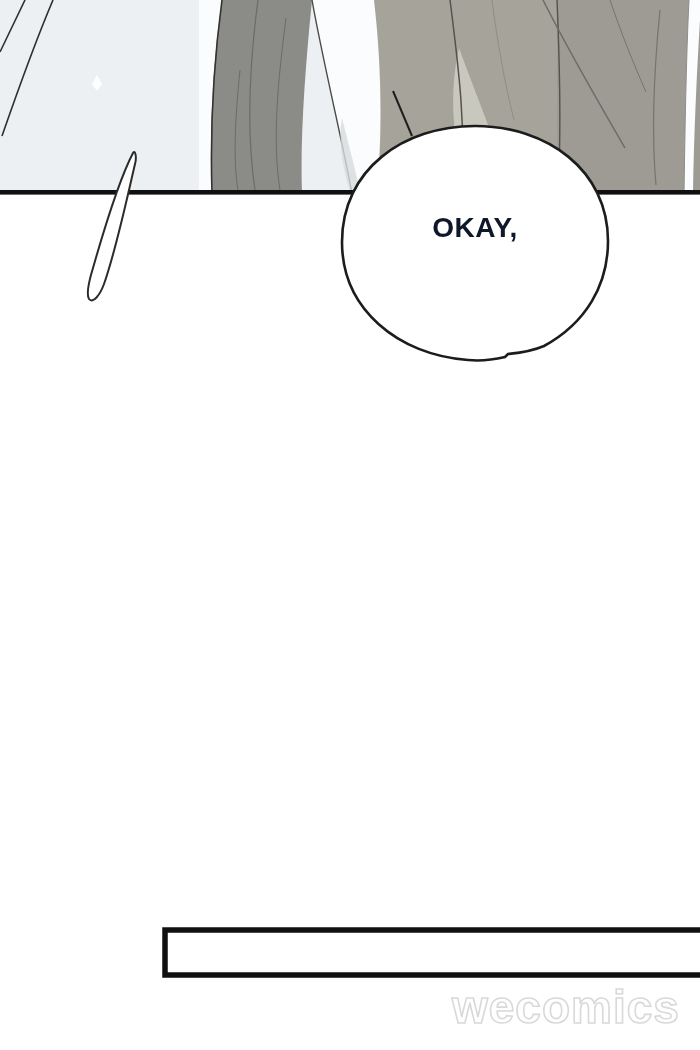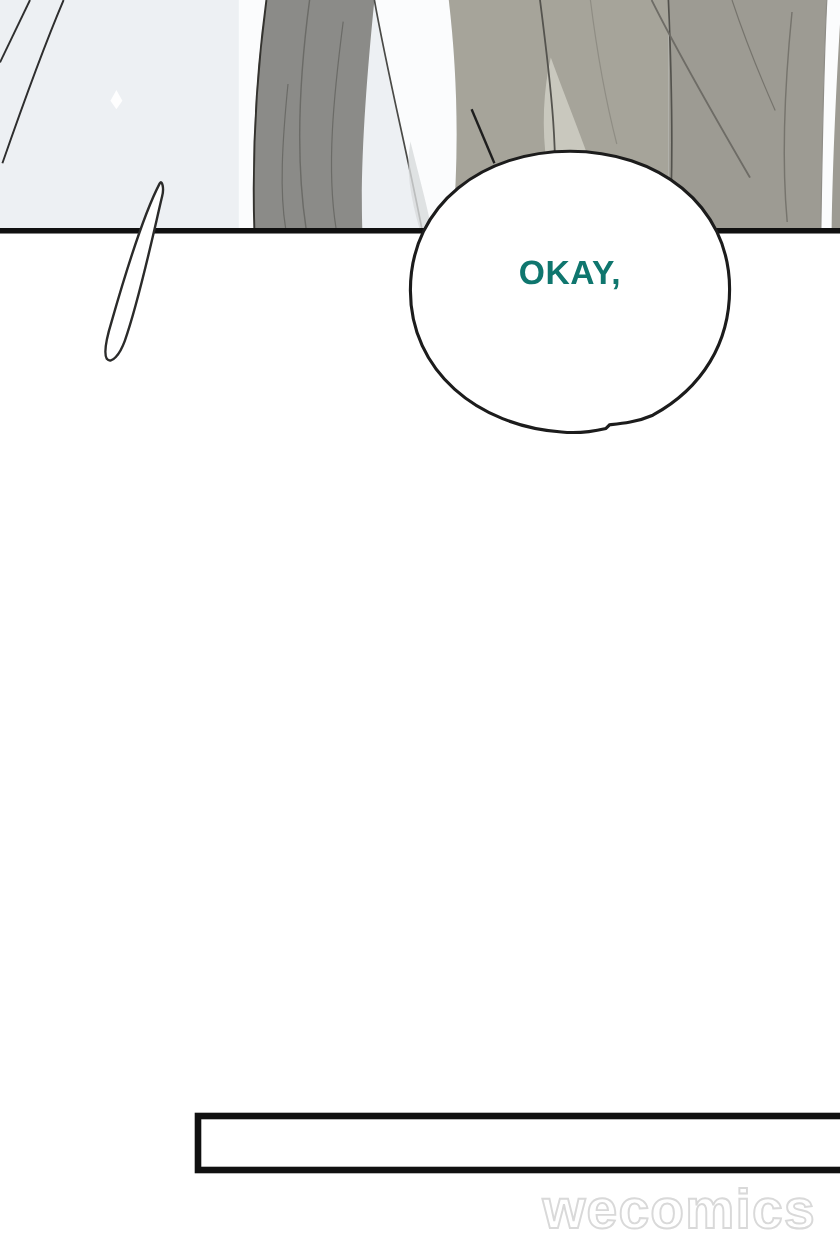--- a/index.html
+++ b/index.html
@@ -89,19 +89,19 @@
 
     <path d="M133,153 C 121,176 105,226 93,268 C 89,281 86,294 89,299 C 93,304 100,295 104,284 C 116,250 127,198 135,164 C 137,157 135,149 133,153 Z" stroke="#2b2b2a" stroke-width="2" fill="#ffffff"></path>
 
     <path d="M393,91 L412,136" fill="none" stroke="#1e1e1e" stroke-width="2"></path>
 
     <path d="M475,126 C 547,126 608,170 608,241 C 608,285 586,323 544,346 C 530,352 518,353 508,354 L505,357 C 488,361 478,361 468,360 C 398,355 342,309 342,242 C 342,169 404,126 475,126 Z" stroke-width="2.6" stroke="#1c1c1c" fill="#ffffff"></path>
 
     <rect x="165" y="930" width="600" height="45" stroke-width="5.5" stroke="#101010" fill="#ffffff"></rect>
   </svg>
 
-  <div class="bubble-text" style="color: #0f766e;">
+  <div class="bubble-text" style="color: #0f172a;">
     <div>OKAY,</div>
   </div>
 
   <div class="watermark" style="-webkit-text-stroke-color: rgb(217, 217, 217);">wecomics</div>
 
 </div>
 
 </body></html>

